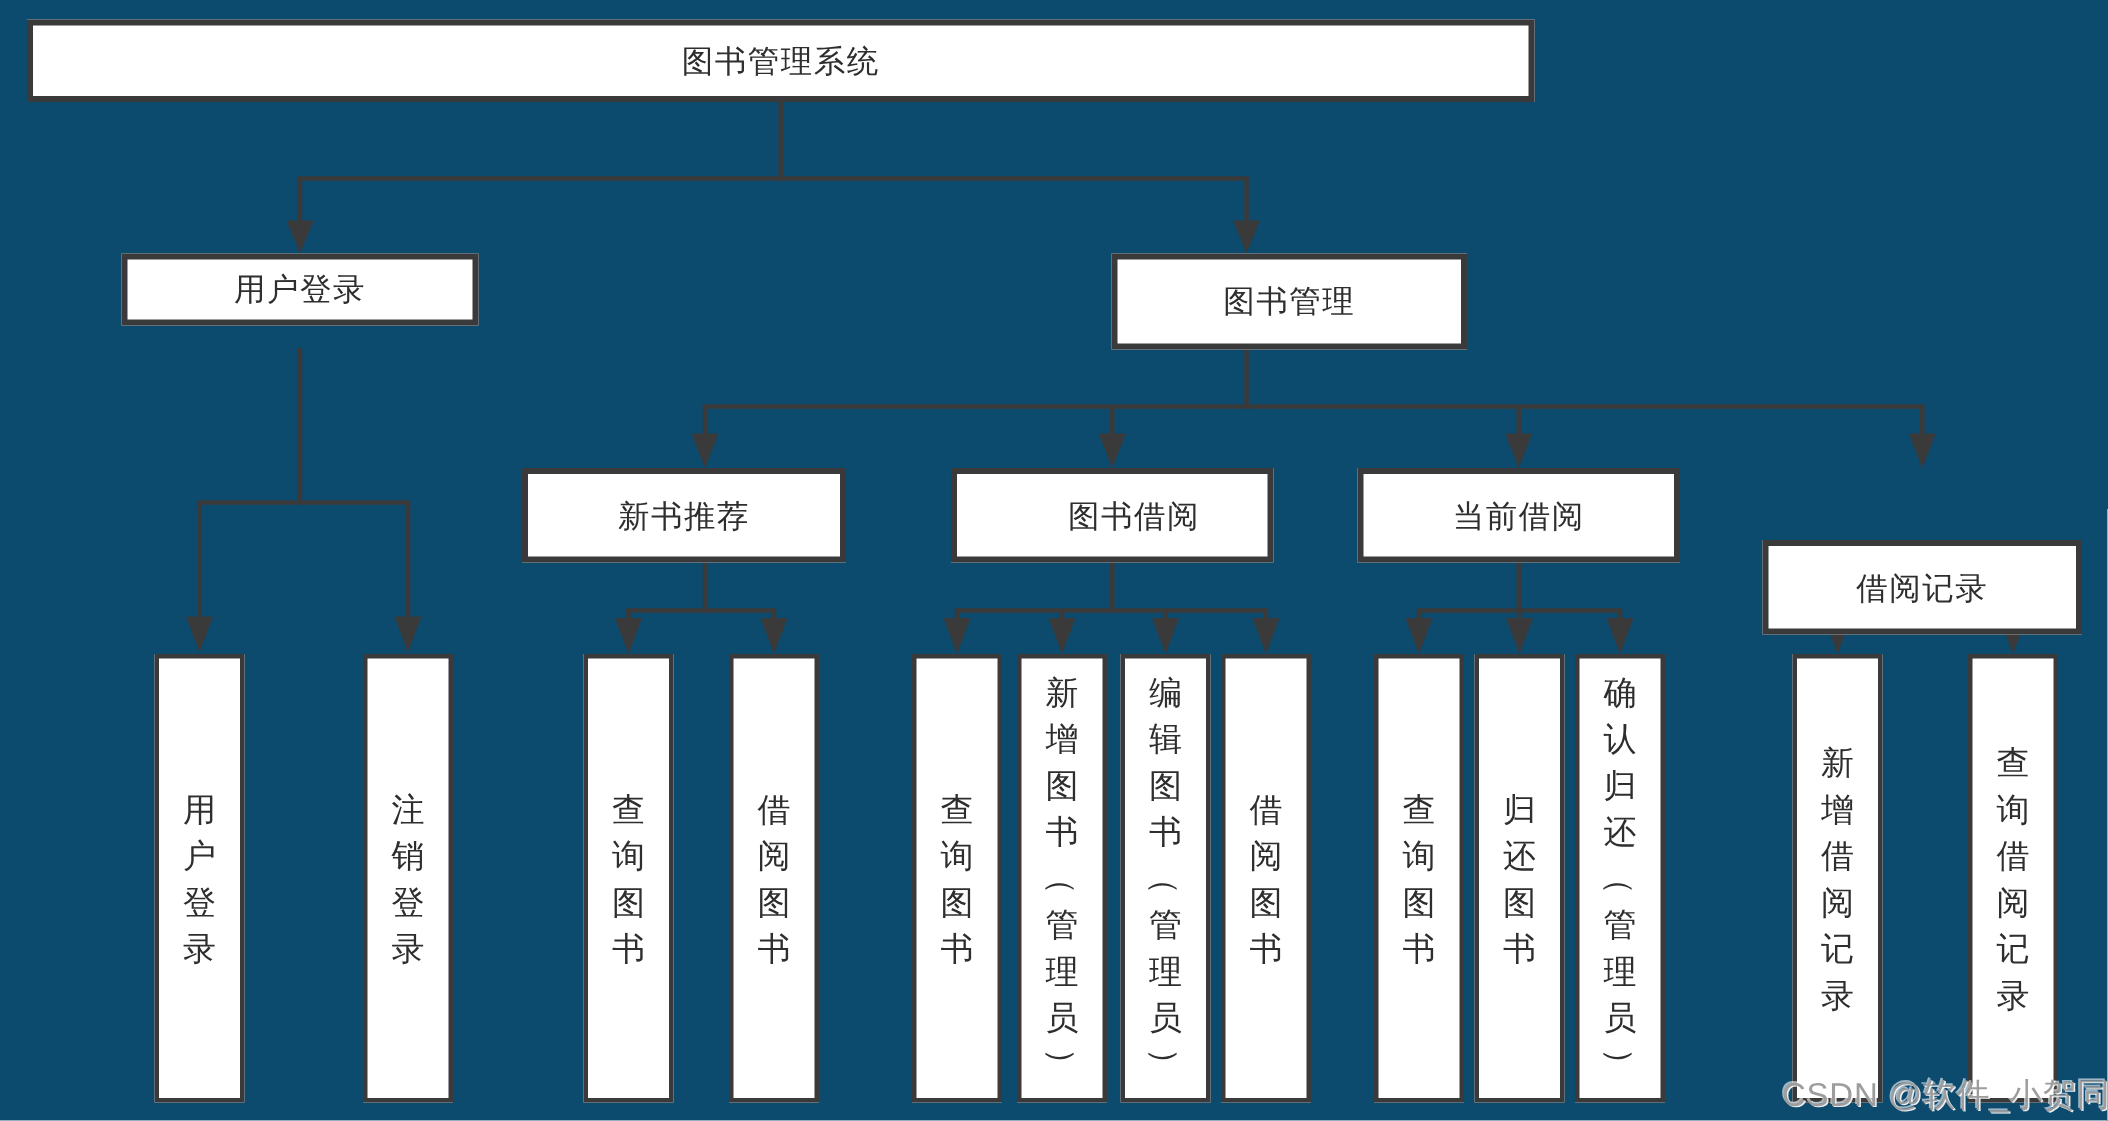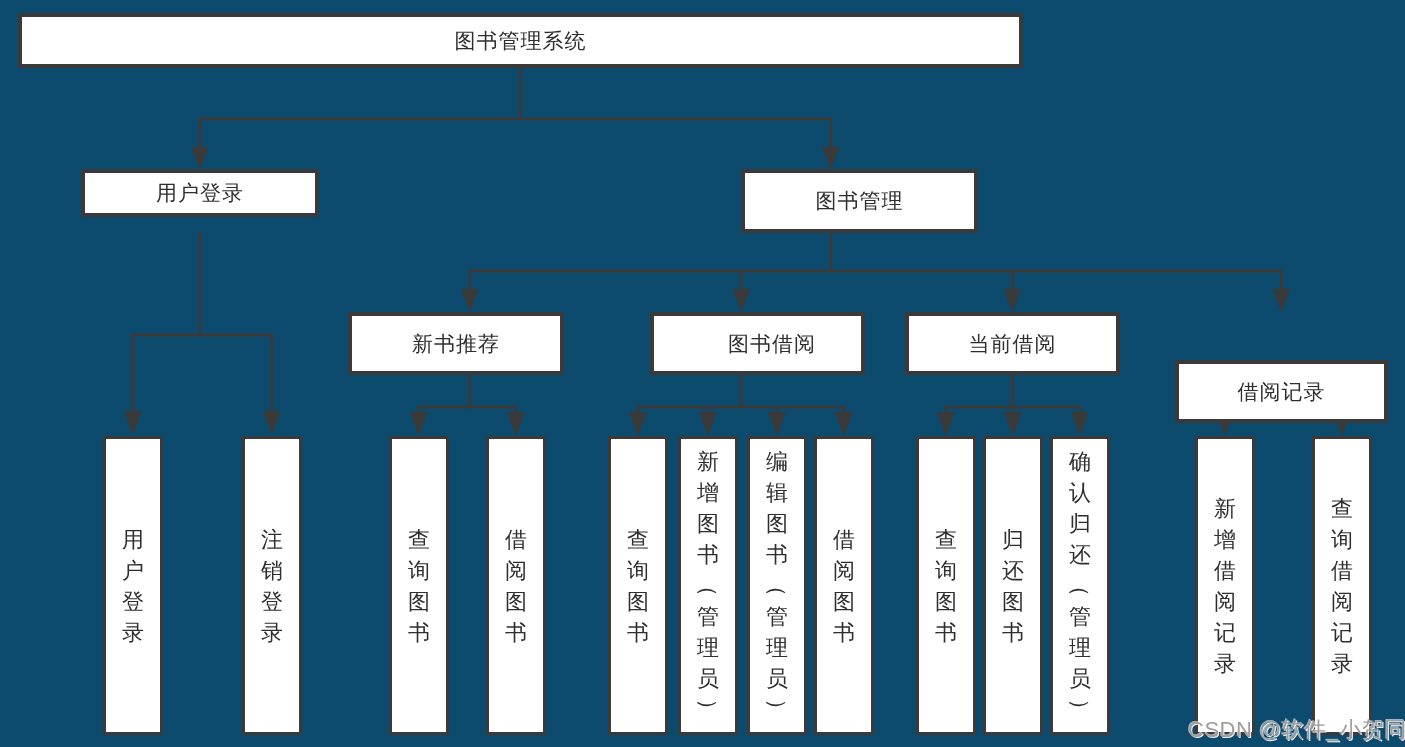--- a/index.html
+++ b/index.html
@@ -144,21 +144,21 @@
       </div>
       <div class="node horiz" style="left: 81px; top: 169px; width: 238px; height: 48px;">
         <div class="label">用户登录</div>
       </div>
       <div class="node horiz" style="left: 741px; top: 169px; width: 237px; height: 64px;">
         <div class="label">图书管理</div>
       </div>
       <div class="node horiz" style="left: 348px; top: 312px; width: 216px; height: 63px;">
         <div class="label">新书推荐</div>
       </div>
-      <div class="node horiz" style="left: 650px; top: 312px; width: 215px; height: 63px; padding-left: 29px;">
+      <div class="node horiz" style="left: 634px; top: 312px; width: 215px; height: 63px; padding-left: 29px;">
         <div class="label">图书借阅</div>
       </div>
       <div class="node horiz" style="left: 905px; top: 312px; width: 215px; height: 63px; justify-content: center;">
         <div class="label">当前借阅</div>
       </div>
       <div class="node horiz" style="left: 1175px; top: 312px; width: 213px; height: 63px; margin-top: 48px;">
         <div class="label">借阅记录</div>
       </div>
       <div class="node vert" style="left: 103px; top: 436px; width: 60px; height: 299px;">
         <div class="label">

